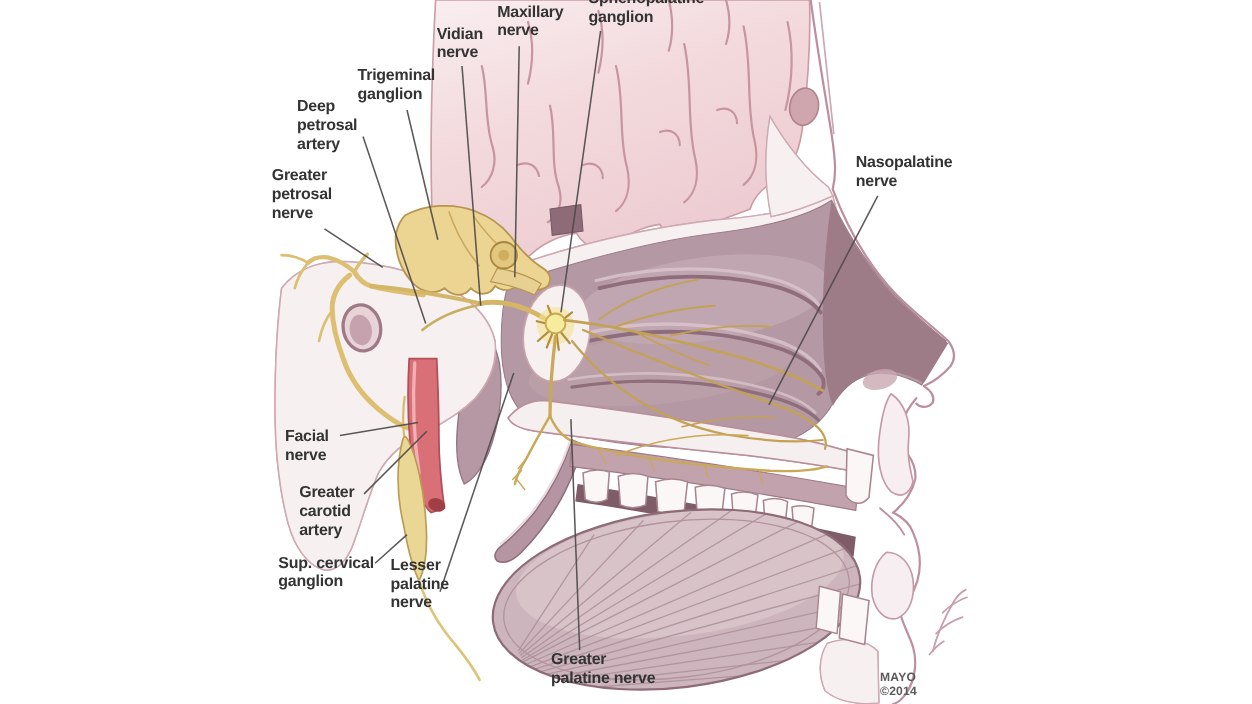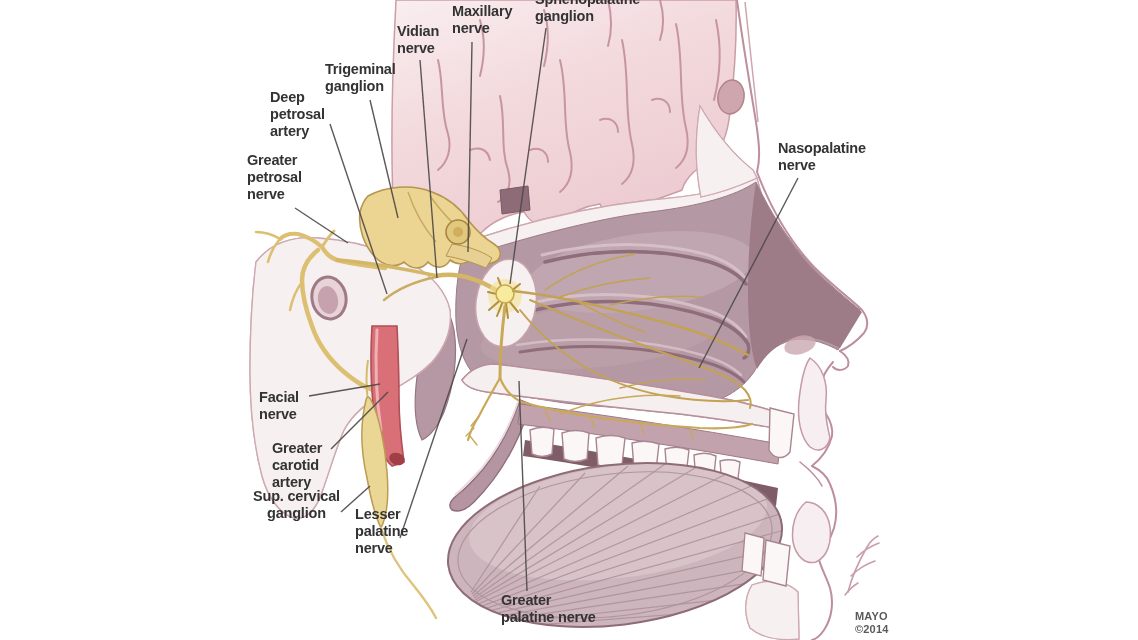--- a/index.html
+++ b/index.html
@@ -291,26 +291,26 @@
 <div class="lbl" style="left:247px;top:152px;">Greater
 petrosal
 nerve</div>
 <div class="lbl" style="left:778px;top:140px;">Nasopalatine
 nerve</div>
 <div class="lbl" style="left:259px;top:389px;">Facial
 nerve</div>
 <div class="lbl" style="left:272px;top:440px;">Greater
 carotid
 artery</div>
-<div class="lbl" style="left:253px;top:488px;text-align:center;">Sup. cervical
+<div class="lbl" style="left:253px;top:504px;">Sup. cervical
 ganglion</div>
 <div class="lbl" style="left:355px;top:506px;">Lesser
 palatine
 nerve</div>
 <div class="lbl" style="left:501px;top:592px;">Greater
 palatine nerve</div>
 
-<div class="credit" style="left:855px;top:610px;">
+<div class="credit" style="left:800px;top:610px;">
   <span>MAYO</span><br>
   <span>©2014</span>
 </div>
 
 </div>
 
 </body></html>

